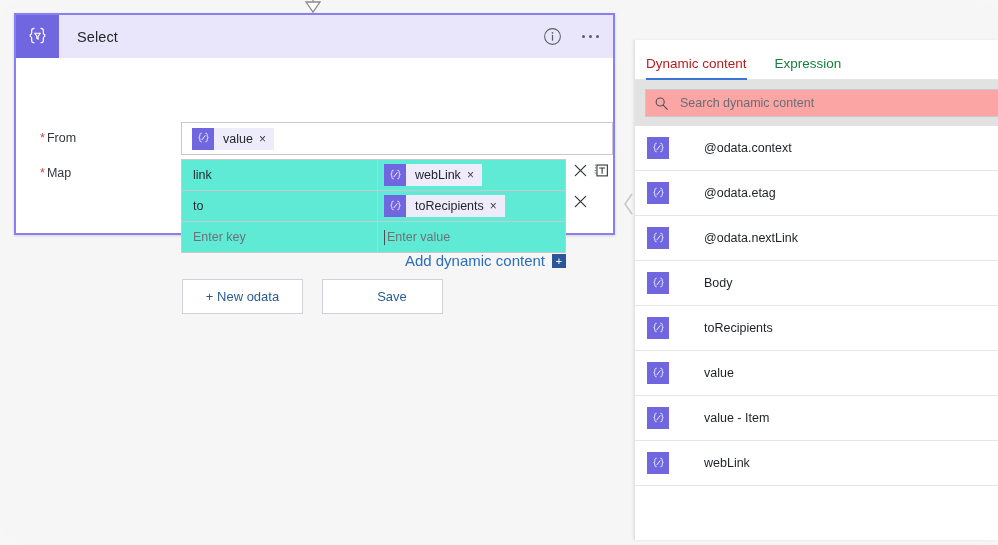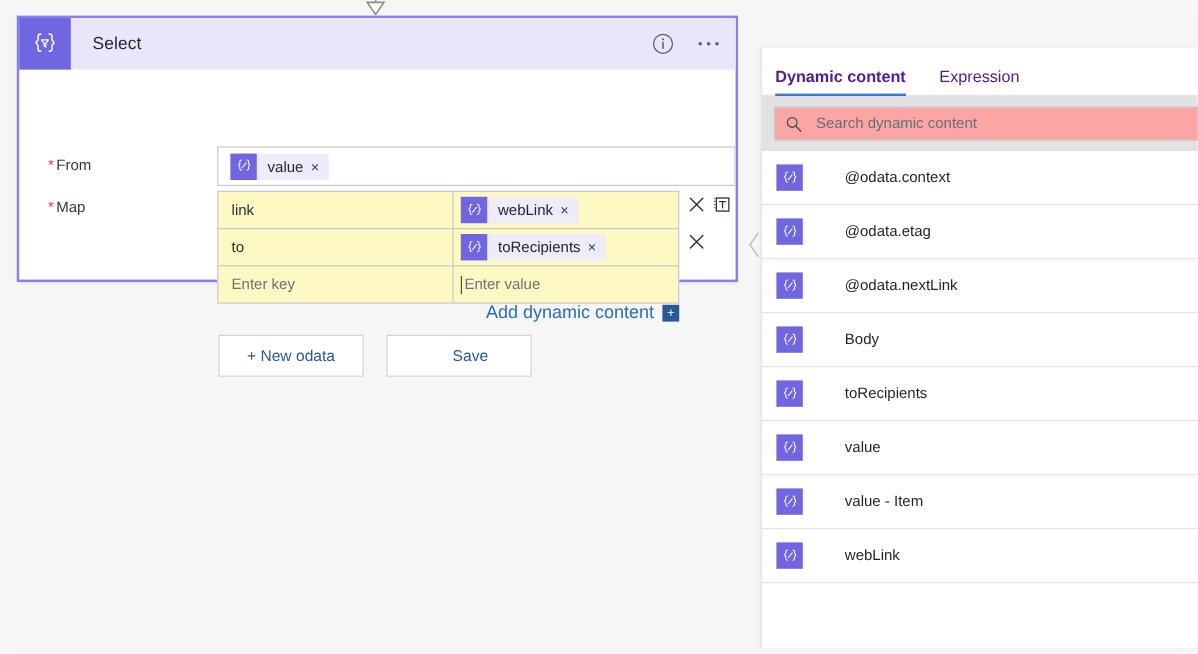--- a/index.html
+++ b/index.html
@@ -56,21 +56,21 @@
   .lbl-map  { left: 24px; top: 108px; text-align: right; }
 
   .from-box {
     position: absolute; left: 165px; top: 64px; width: 432px; height: 33px;
     border: 1px solid #c7c9cc; background: #fff;
     display: flex; align-items: center; padding-left: 10px;
   }
 
   .map-table {
     position: absolute; left: 165px; top: 101px; width: 385px;
-    border: 1px solid #c7c9cc; border-bottom: none; background: #fef9c3;
+    border: 1px solid #c7c9cc; border-bottom: none; background: #5eead4;
   }
   .map-row { display: flex; height: 31px; border-bottom: 1px solid #c7c9cc; }
   .map-key {
     width: 196px; border-right: 1px solid #c7c9cc;
     display: flex; align-items: center; padding-left: 11px;
     font-size: 12.5px; color: #2b2e33;
   }
   .map-key.ph, .map-val.ph { color: #6e7278; }
   .map-val {
     flex: 1; display: flex; align-items: center; padding-left: 6px;
@@ -130,24 +130,24 @@
     width: 364px; height: 500px;
     background: #ffffff;
     border-left: 1px solid #e2e2e2;
     box-shadow: -1px 0 3px rgba(0,0,0,.07);
   }
   .dc-tabs {
     height: 40px; display: flex; align-items: flex-end; gap: 28px;
     padding-left: 11px; border-bottom: 1px solid #e6e6e6; background:#fff;
   }
   .dc-tab {
-    font-size: 13.5px; color: #4c1d95; padding-bottom: 8px;
+    font-size: 13.5px; color: #15803d; padding-bottom: 8px;
     cursor: pointer; position: relative;
   }
-  .dc-tab.active { color: #4c1d95; font-weight: bold; }
+  .dc-tab.active { color: #b91c1c; font-weight: normal; }
   .dc-tab.active::after {
     content: ""; position: absolute; left: 0; right: 0; bottom: -1px;
     height: 2px; background: #3a74d6;
   }
   .dc-search-wrap {
     background: #e2e2e2; padding: 9px 0 9px 10px; height: 46px;
   }
   .dc-search {
     height: 28px; background: #fca5a5; border: 1px solid #c9c9c9;
     display: flex; align-items: center; padding-left: 8px;

